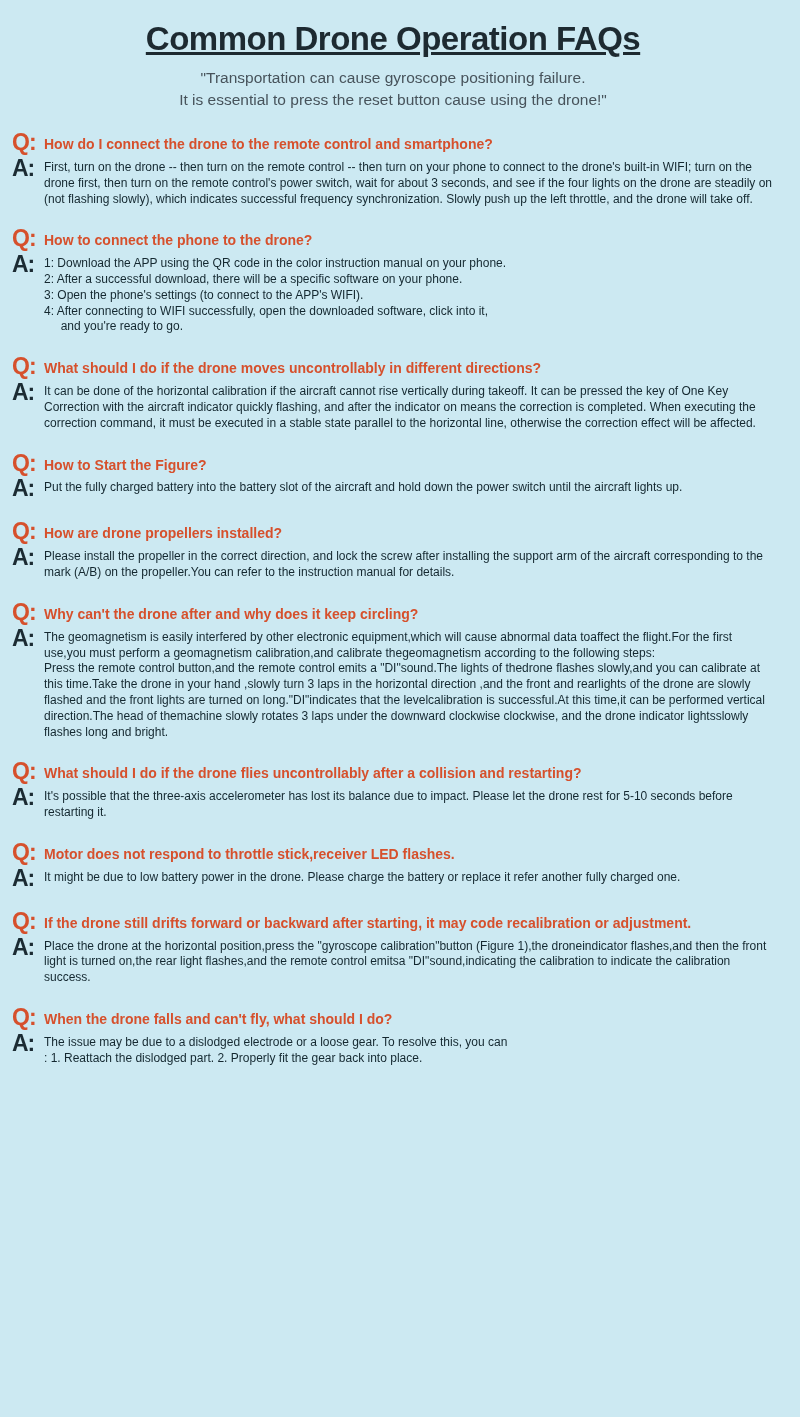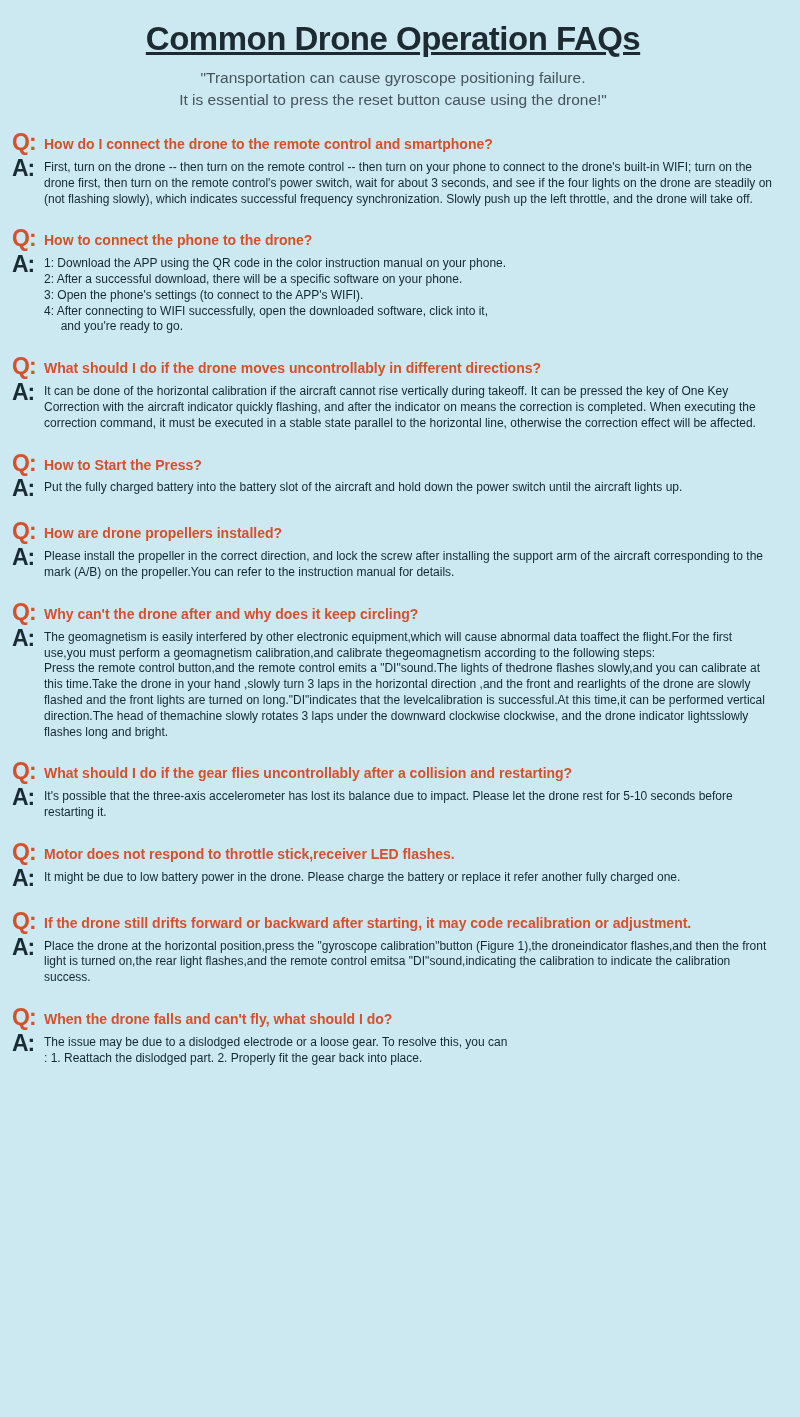--- a/index.html
+++ b/index.html
@@ -109,21 +109,21 @@
     </div>
     <div class="a-row">
       <span class="a-label">A:</span>
       <span class="a-text">It can be done of the horizontal calibration if the aircraft cannot rise vertically during takeoff. It can be pressed the key of One Key Correction with the aircraft indicator quickly flashing, and after the indicator on means the correction is completed. When executing the correction command, it must be executed in a stable state parallel to the horizontal line, otherwise the correction effect will be affected.</span>
     </div>
   </section>
 
   <section class="faq">
     <div class="q-row">
       <span class="q-label">Q:</span>
-      <span class="q-text">How to Start the Press?</span>
+      <span class="q-text">How to Start the Figure?</span>
     </div>
     <div class="a-row">
       <span class="a-label">A:</span>
       <span class="a-text">Put the fully charged battery into the battery slot of the aircraft and hold down the power switch until the aircraft lights up.</span>
     </div>
   </section>
 
   <section class="faq">
     <div class="q-row">
       <span class="q-label">Q:</span>
@@ -143,21 +143,21 @@
     <div class="a-row">
       <span class="a-label">A:</span>
       <span class="a-text">The geomagnetism is easily interfered by other electronic equipment,which will cause abnormal data toaffect the flight.For the first use,you must perform a geomagnetism calibration,and calibrate thegeomagnetism according to the following steps:
 Press the remote control button,and the remote control emits a "DI"sound.The lights of thedrone flashes slowly,and you can calibrate at this time.Take the drone in your hand ,slowly turn 3 laps in the horizontal direction ,and the front and rearlights of the drone are slowly flashed and the front lights are turned on long."DI"indicates that the levelcalibration is successful.At this time,it can be performed vertical direction.The head of themachine slowly rotates 3 laps under the downward clockwise clockwise, and the drone indicator lightsslowly flashes long and bright.</span>
     </div>
   </section>
 
   <section class="faq">
     <div class="q-row">
       <span class="q-label">Q:</span>
-      <span class="q-text">What should I do if the gear flies uncontrollably after a collision and restarting?</span>
+      <span class="q-text">What should I do if the drone flies uncontrollably after a collision and restarting?</span>
     </div>
     <div class="a-row">
       <span class="a-label">A:</span>
       <span class="a-text">It's possible that the three-axis accelerometer has lost its balance due to impact. Please let the drone rest for 5-10 seconds before restarting it.</span>
     </div>
   </section>
 
   <section class="faq">
     <div class="q-row">
       <span class="q-label">Q:</span>

